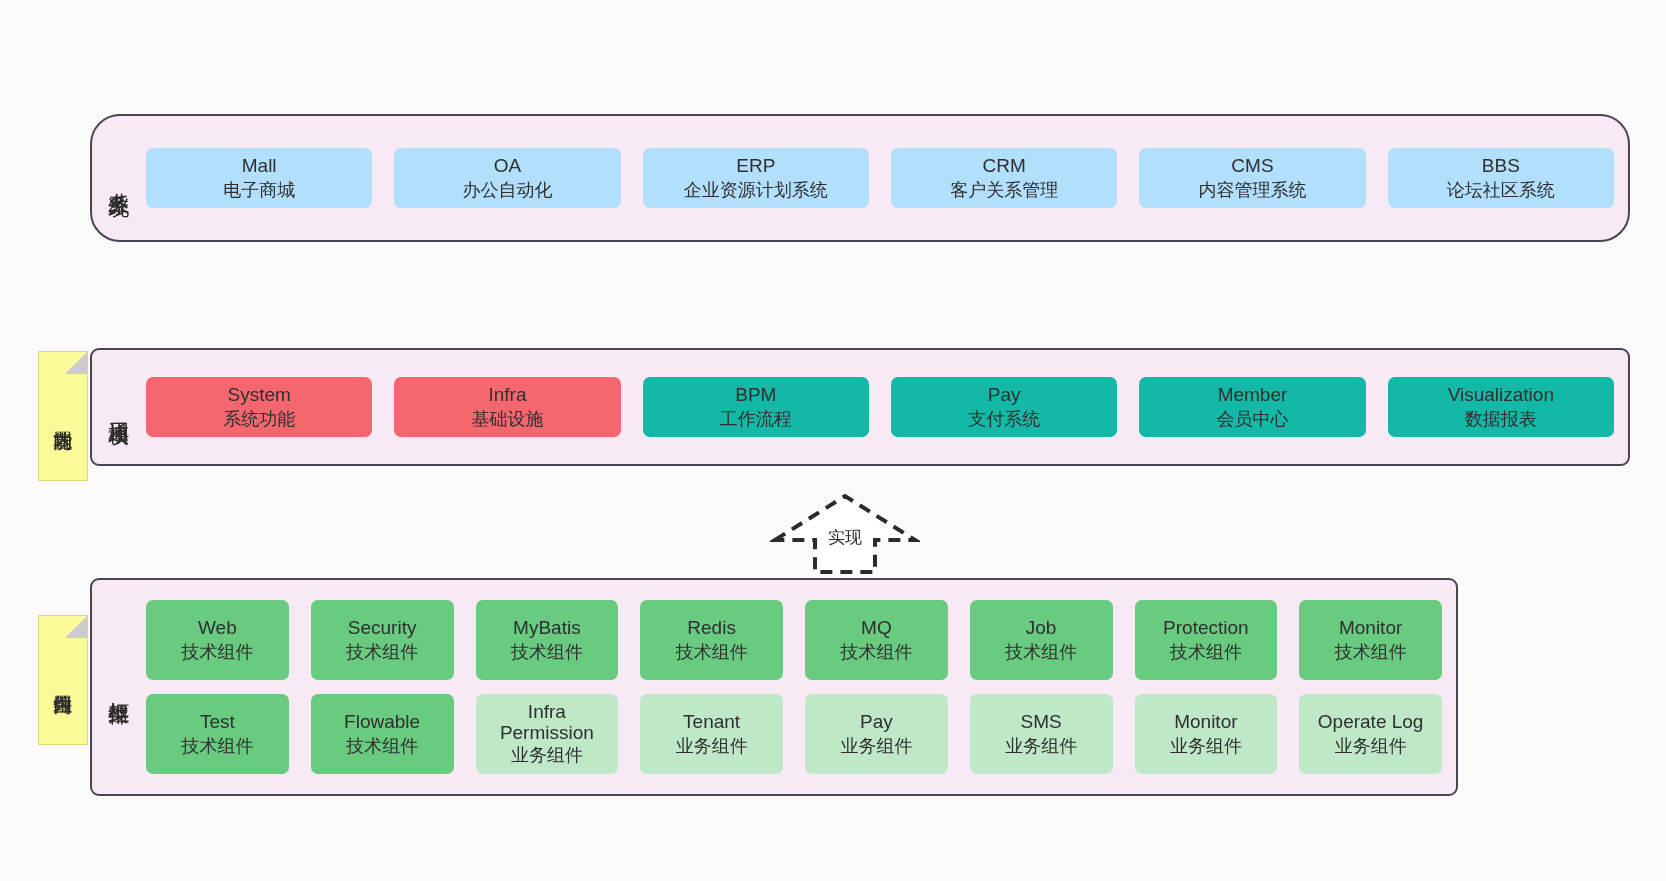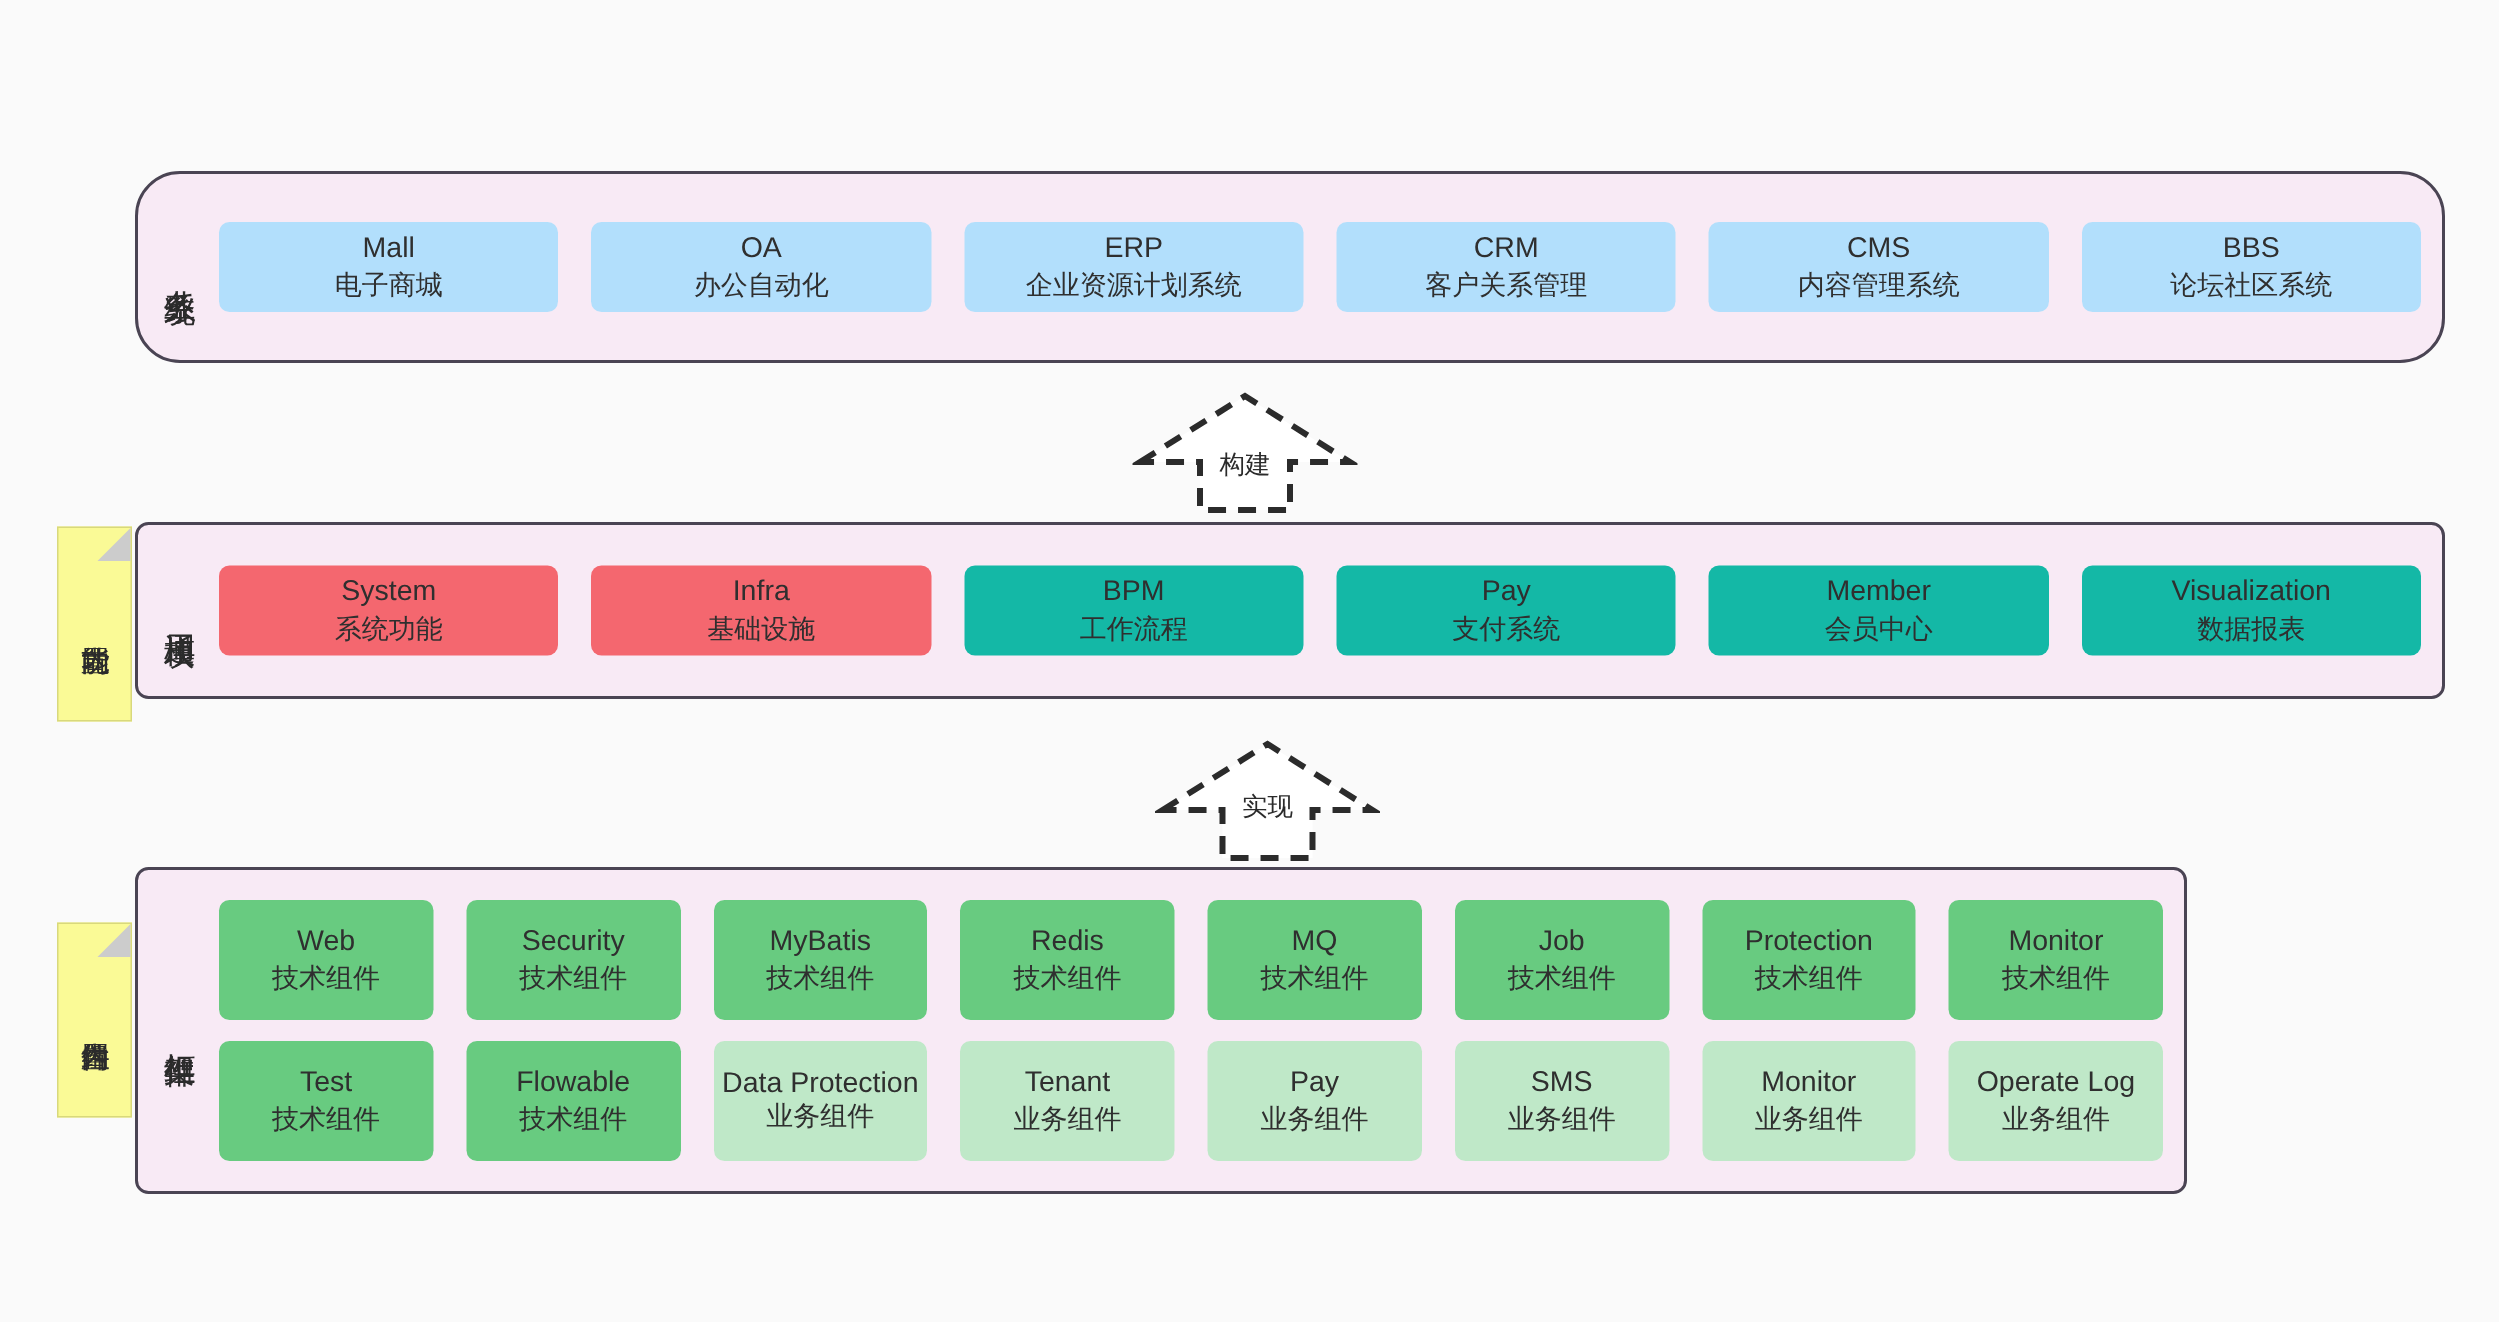--- a/index.html
+++ b/index.html
@@ -143,26 +143,20 @@
           <span class="t2">内容管理系统</span>
         </div>
         <div class="card blue">
           <span class="t1">BBS</span>
           <span class="t2">论坛社区系统</span>
         </div>
       </div>
     </div>
   </div>
 
-  <div class="arrow" style="left:755px; top:258px; width:150px; height:86px;">
-    <svg width="150" height="86" viewBox="0 0 150 86" aria-hidden="true">
-      <path d="M 5 50 L 75 6 L 145 50 L 105 50 L 105 82 L 45 82 L 45 50 Z" fill="#ffffff" stroke="#2b2b2b" stroke-width="4" stroke-dasharray="12,8" stroke-linejoin="miter"></path>
-    </svg>
-    <span class="arrow-label" style="top:40px;">构建</span>
-  </div>
 
   <div class="sticky" style="left:38px; top:351px; height:130px;">
     <span>内置功能</span>
   </div>
   <div class="layer" style="left:90px; top:348px; width:1540px; height:118px;">
     <div class="layer-title">通用模块</div>
     <div class="layer-body">
       <div class="row">
         <div class="card red">
           <span class="t1">System</span>
@@ -244,21 +238,21 @@
       <div class="row" style="height:80px;">
         <div class="card green">
           <span class="t1">Test</span>
           <span class="t2">技术组件</span>
         </div>
         <div class="card green">
           <span class="t1">Flowable</span>
           <span class="t2">技术组件</span>
         </div>
         <div class="card lgreen">
-          <span class="t1" style="line-height:1.12;">Data Protection</span>
+          <span class="t1" style="line-height:1.12;">Infra Permission</span>
           <span class="t2">业务组件</span>
         </div>
         <div class="card lgreen">
           <span class="t1">Tenant</span>
           <span class="t2">业务组件</span>
         </div>
         <div class="card lgreen">
           <span class="t1">Pay</span>
           <span class="t2">业务组件</span>
         </div>

